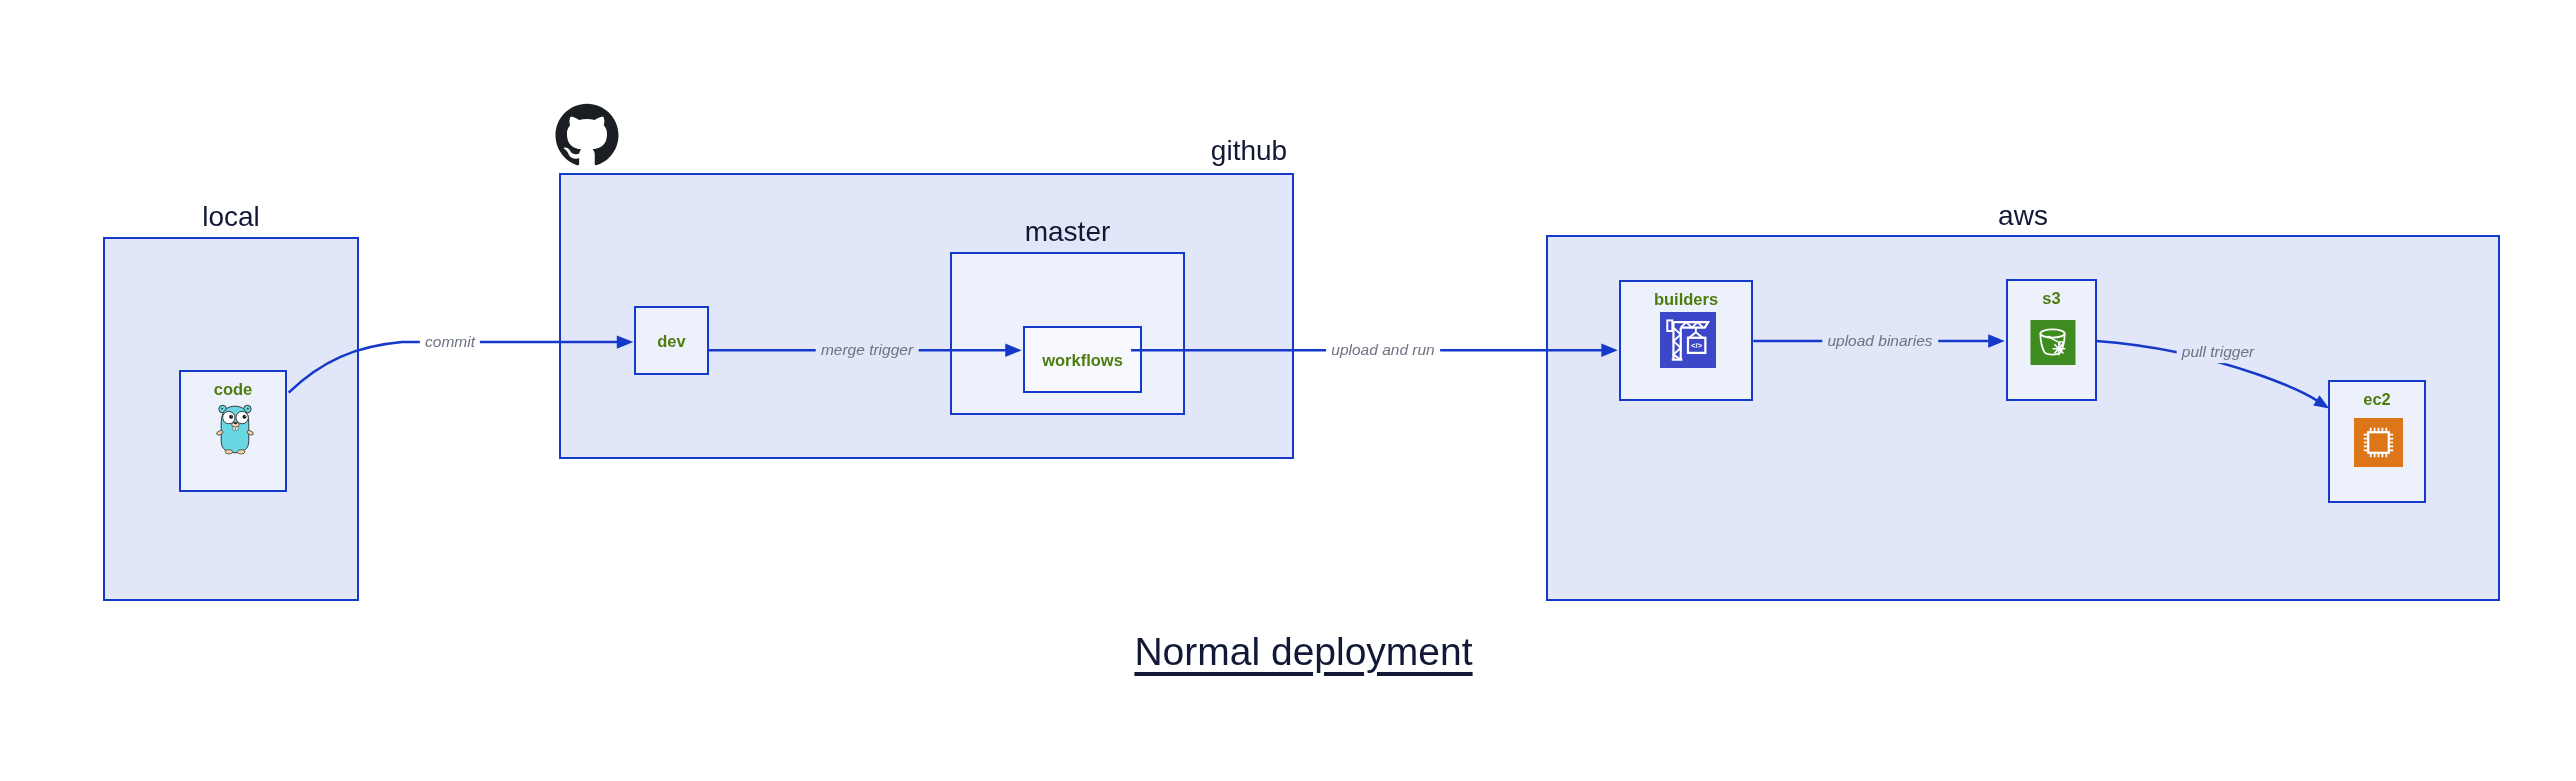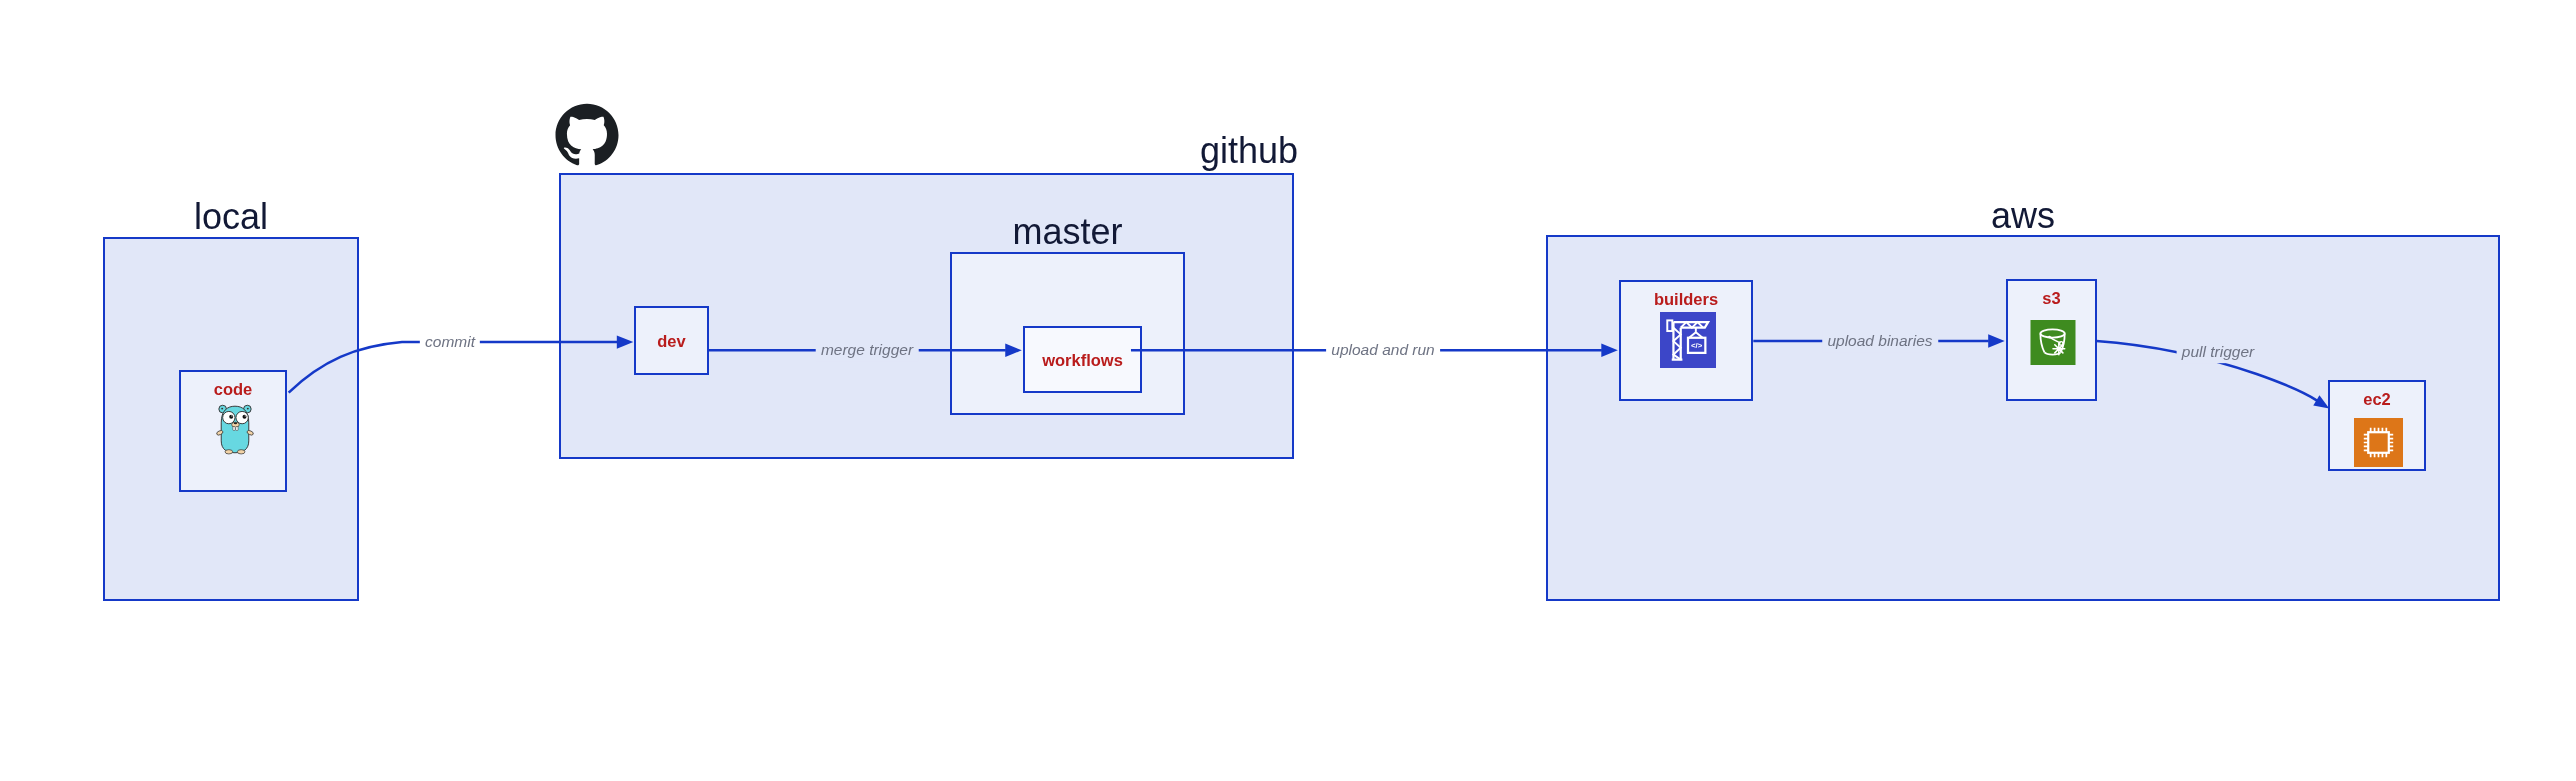--- a/index.html
+++ b/index.html
@@ -11,26 +11,26 @@
     position:absolute;box-sizing:border-box;
     border:2.6px solid #1539c8;background:#e1e7f8;
   }
   .group.sub{background:#edf1fb;}
   .node{
     position:absolute;box-sizing:border-box;
     border:2.6px solid #1539c8;background:#edf1fb;
   }
   .node.leaf3{background:#f7f9fe;}
   .group-label{
-    position:absolute;font-size:36px;line-height:31px;color:#121936;
+    position:absolute;font-size:28px;line-height:31px;color:#121936;
     text-align:center;white-space:nowrap;
   }
   .node-label{
     position:absolute;left:0;right:0;text-align:center;
-    font-size:16.5px;font-weight:700;color:#b91c1c;white-space:nowrap;
+    font-size:16.5px;font-weight:700;color:#4d7c0f;white-space:nowrap;
   }
   .node-label.vcenter{top:50%;transform:translateY(-50%);}
   .edge-label{
     position:absolute;transform:translate(-50%,-50%);
     font-size:15.5px;font-style:italic;color:#6e7383;
     white-space:nowrap;padding:2.1px 5.2px;line-height:17.5px;z-index:6;
   }
   .bg-white{background:#ffffff;}
   .bg-group{background:#e1e7f8;}
   #edge-layer{position:absolute;left:0;top:0;z-index:5;pointer-events:none;}
@@ -133,21 +133,21 @@
           <circle cx="68" cy="52" r="4" stroke-width="3"></circle>
         </g>
         <circle cx="42" cy="38" r="3" fill="#fff"></circle>
         <g stroke="#fff" stroke-width="3.5" stroke-linecap="round">
           <path d="M63 51 V77 M50 64 H76 M54 55 L72 73 M72 55 L54 73"></path>
         </g>
       </svg>
     </div>
   </div>
 
-  <div class="node" style="left:2328px;top:380px;width:98px;height:91px;">
+  <div class="node" style="left:2328px;top:380px;width:98px;height:123px;">
     <div class="node-label" style="top:7.7px;">ec2</div>
     <div class="icon-box" style="left:24px;top:36px;width:49px;height:49px;">
       <svg viewBox="0 0 100 100" width="49" height="49">
         <rect x="0" y="0" width="100" height="100" fill="#dd7618"></rect>
         <g stroke="#fff" stroke-width="4.5" fill="none">
           <rect x="29" y="29" width="42" height="42"></rect>
         </g>
         <g stroke="#fff" stroke-width="3.5">
           <path d="M34 20 V29 M42 20 V29 M50 20 V29 M58 20 V29 M66 20 V29"></path>
           <path d="M34 71 V80 M42 71 V80 M50 71 V80 M58 71 V80 M66 71 V80"></path>
@@ -174,15 +174,16 @@
       <polygon points="4521,793 4490,787 4502,767"></polygon>
     </g>
   </svg>
 
   <span class="edge-label bg-white" style="left:450px;top:342px;">commit</span>
   <span class="edge-label bg-group" style="left:867px;top:350px;">merge trigger</span>
   <span class="edge-label bg-white" style="left:1383px;top:350px;">upload and run</span>
   <span class="edge-label bg-group" style="left:1880px;top:341px;">upload binaries</span>
   <span class="edge-label bg-group" style="left:2218px;top:352px;">pull trigger</span>
 
+  <div id="diagram-title">Normal deployment</div>
 
 </div>
 
 
 </body></html>

